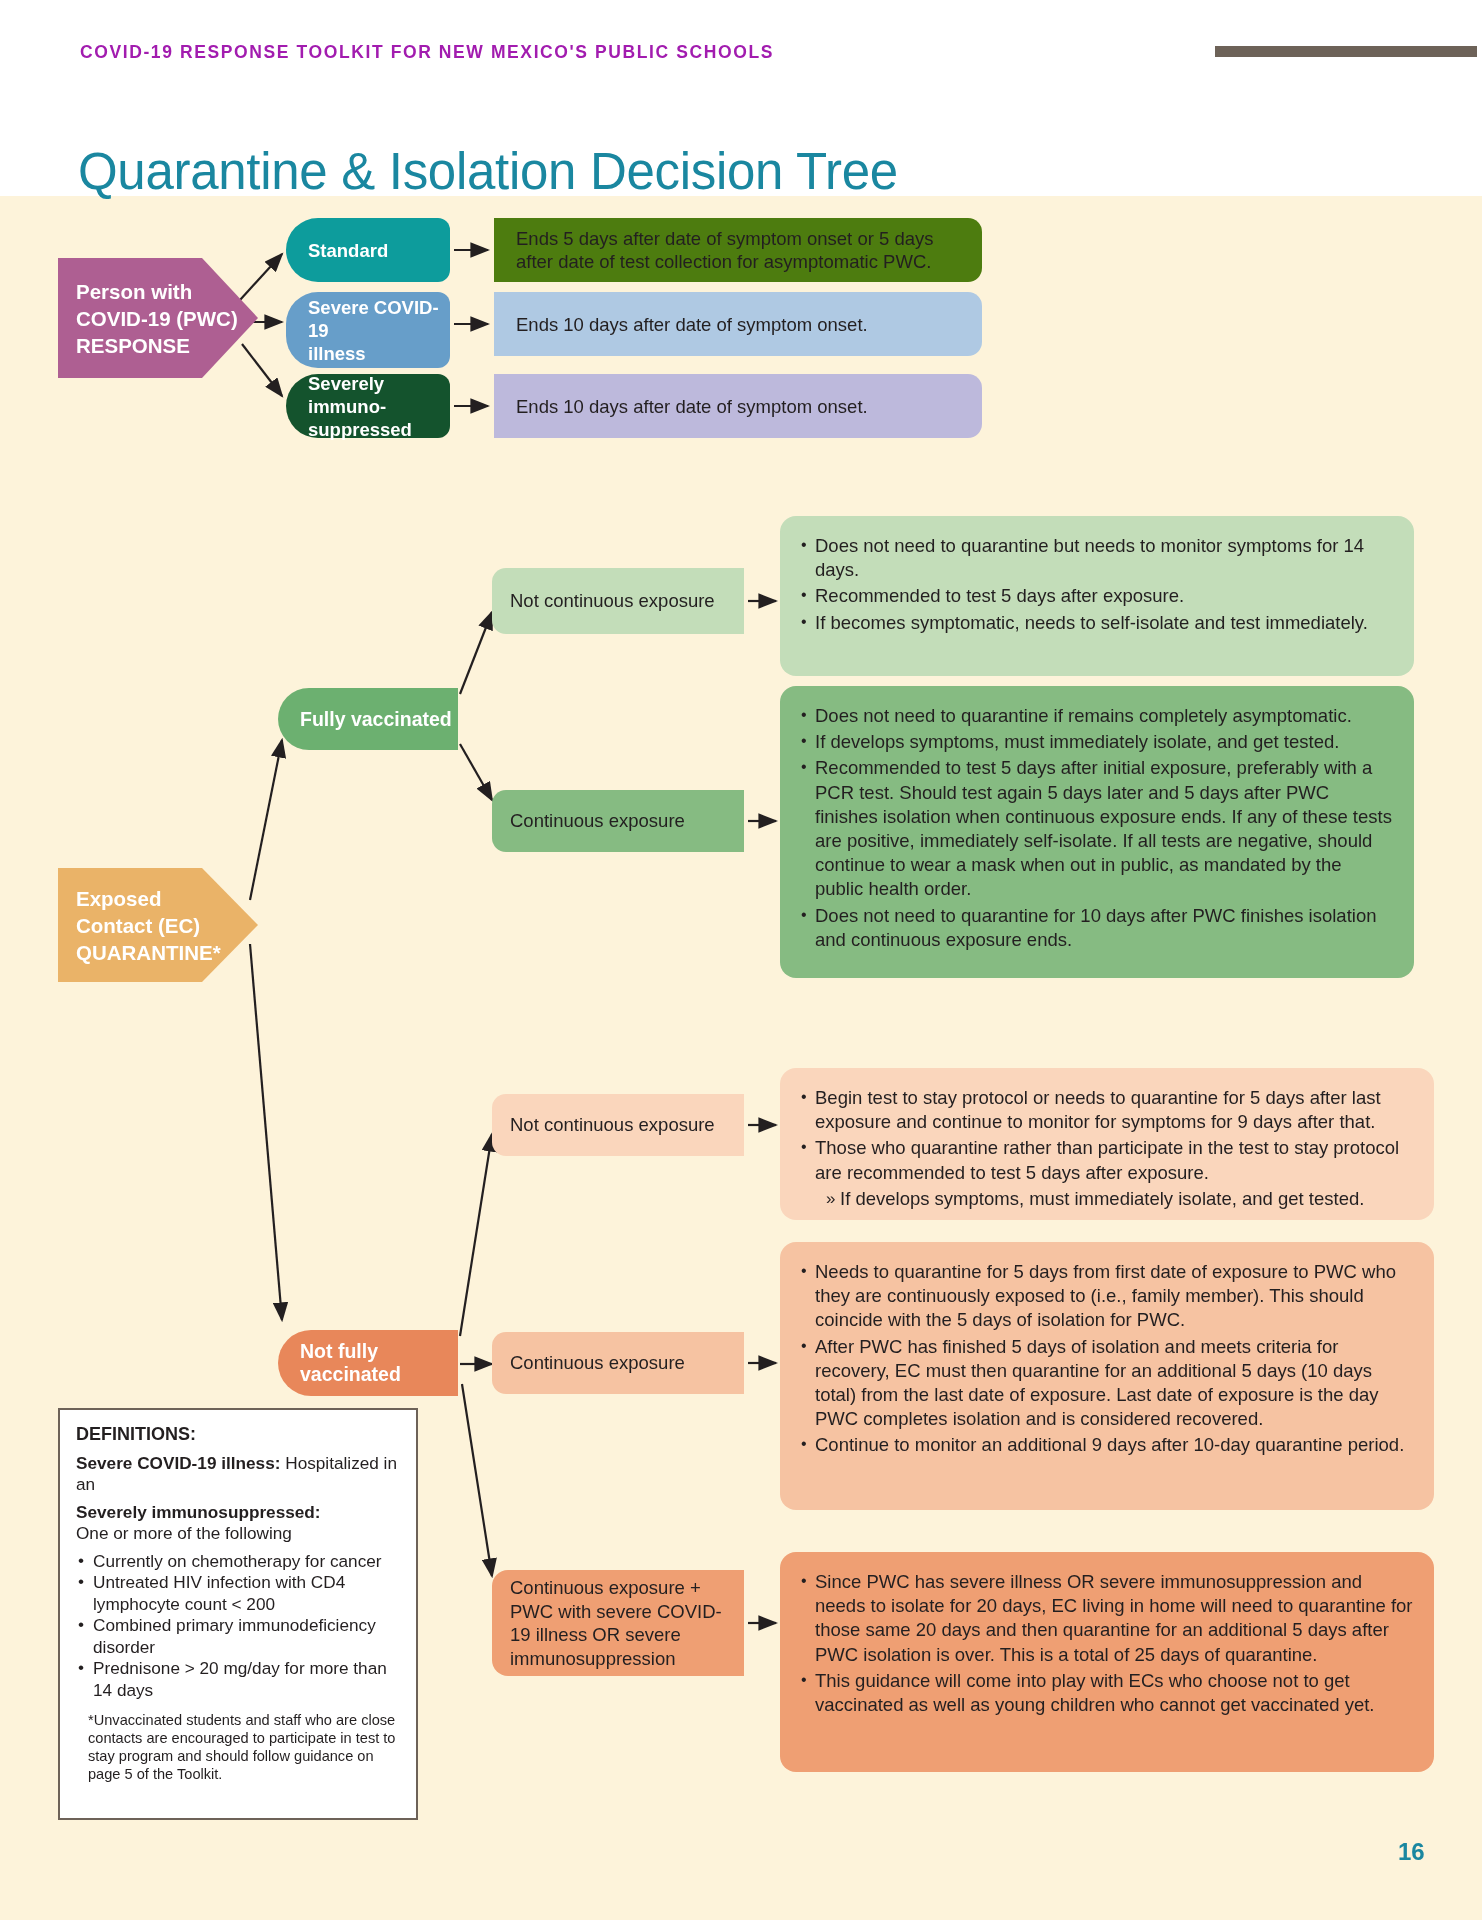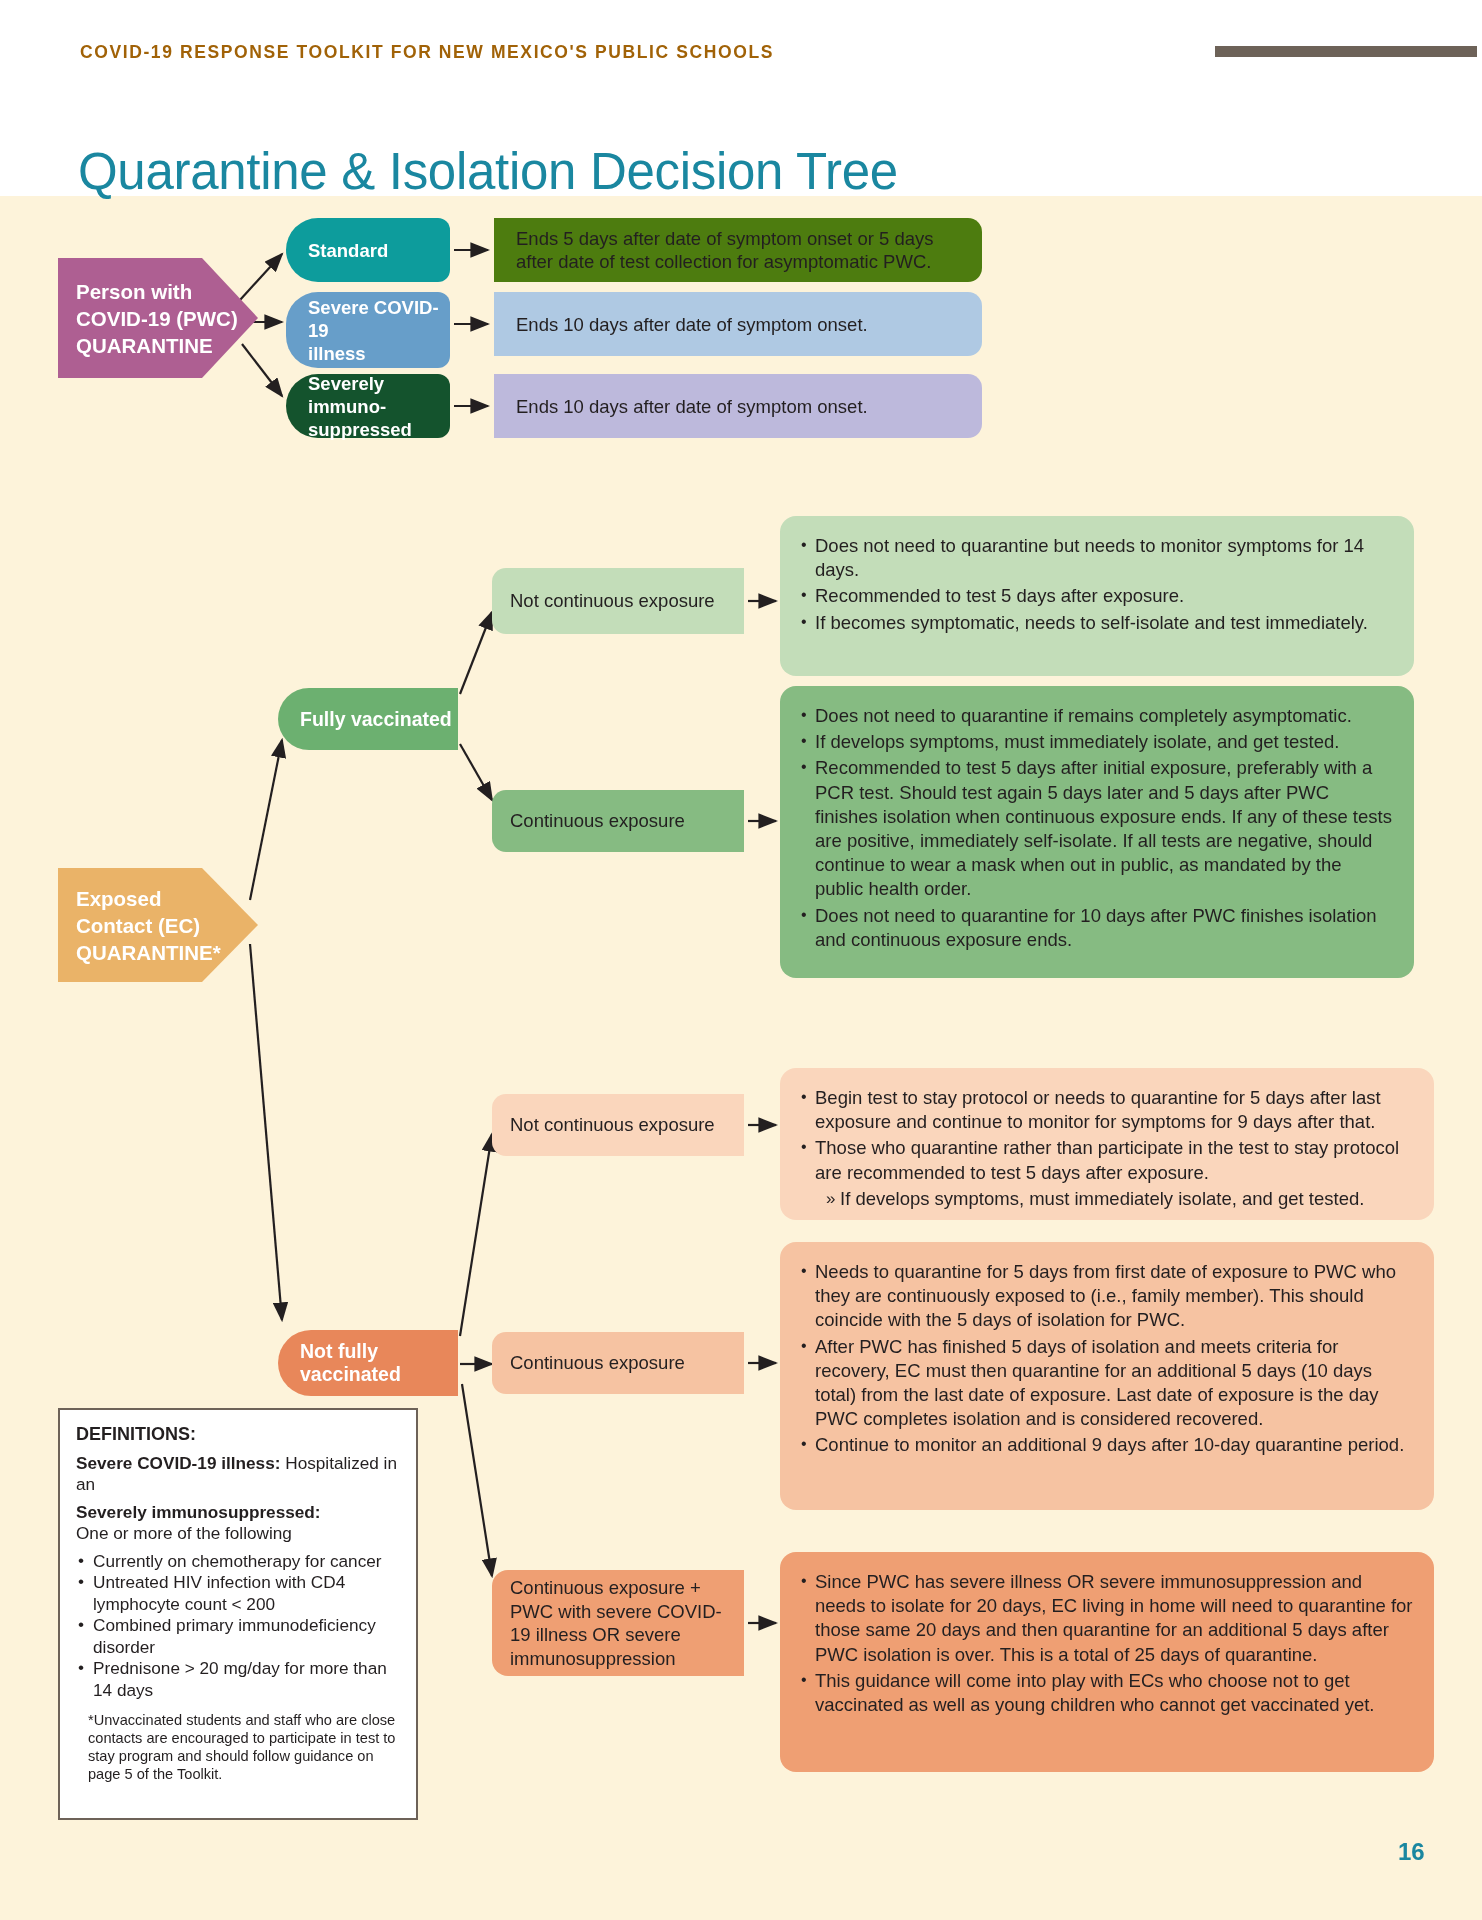--- a/index.html
+++ b/index.html
@@ -9,21 +9,21 @@
     font-family:"Liberation Sans", sans-serif;
     color:#231f20;
   }
   
   #header-band{
     position:absolute;left:0;top:0;width:1482px;height:196px;background:#ffffff;
   }
   #kicker{
     position:absolute;left:80px;top:42px;
     font-size:17.5px;font-weight:bold;letter-spacing:1.6px;
-    color:#a16207;white-space:nowrap;
+    color:#a21caf;white-space:nowrap;
   }
   #header-rule{
     position:absolute;left:1215px;top:46px;width:262px;height:11px;background:#6d6258;
   }
   #page-title{
     position:absolute;left:78px;top:108px;
     font-size:51px;font-weight:400;color:#1a87a0;white-space:nowrap;
     letter-spacing:-0.3px;
   }
   
@@ -180,21 +180,21 @@
     <path d="M748 1125 L776 1125"></path>
     <path d="M748 1363 L776 1363"></path>
     <path d="M748 1623 L776 1623"></path>
   </g>
 </svg>
 
 <div class="chev" id="iso-chevron">
   <div class="txt">
     <div>Person with</div>
     <div>COVID-19 (PWC)</div>
-    <div>QUARANTINE</div>
+    <div>RESPONSE</div>
   </div>
 </div>
 
 <div class="pill iso-label" id="lbl-standard">
   <div class="txt">Standard</div>
 </div>
 <div class="pill iso-label" id="lbl-severe">
   <div class="txt">
     <div>Severe COVID-19</div>
     <div>illness</div>

